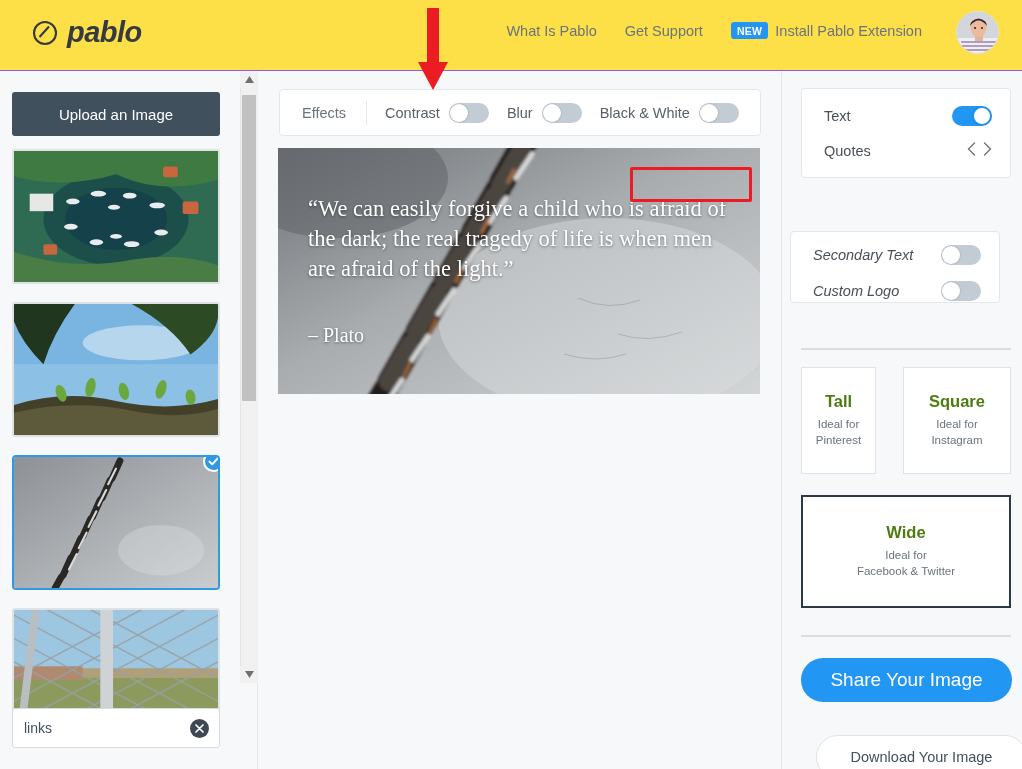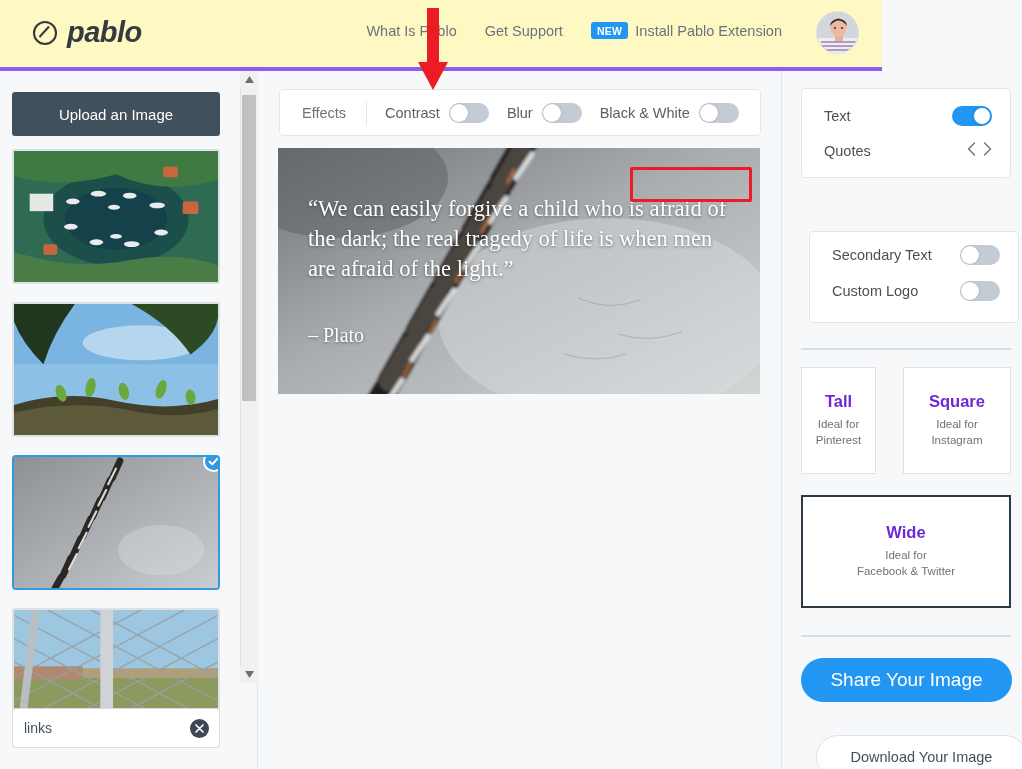--- a/index.html
+++ b/index.html
@@ -6,22 +6,22 @@
   html, body {
     width: 1022px; height: 769px;
     font-family: "Liberation Sans", sans-serif;
     background: #ffffff;
     overflow: hidden;
   }
   #app { position: relative; width: 1022px; height: 769px; background: #f7f8f9; }
 
   
   .header {
-    position: absolute; left: 0; top: 0; width: 882px; height: 71px;
-    background: #fef9c3; border-bottom: 4px solid #8b5cf6;
+    position: absolute; left: 0; top: 0; width: 1022px; height: 71px;
+    background: #fde047; border-bottom: 1px solid #8b5cf6;
     display: flex; align-items: center;
   }
   .logo { position: absolute; left: 32px; top: 16px; display: flex; align-items: center; gap: 9px; }
   .logo-icon { width: 26px; height: 26px; }
   .logo-text {
     font-size: 29px; font-weight: bold; font-style: italic;
     color: #343a40; letter-spacing: -0.5px;
   }
   .nav { position: absolute; right: 100px; top: 22px; display: flex; align-items: center; gap: 28px; }
   .nav a { color: #6b737c; font-size: 14.5px; text-decoration: none; white-space: nowrap; }
@@ -146,38 +146,38 @@
 
   
   .rightpanel {
     position: absolute; left: 782px; top: 71px; width: 240px; height: 698px;
     background: #f7f8f9;
   }
   .card {
     position: absolute; background: #fff; border: 1px solid #e3e7ea; border-radius: 4px;
   }
   .card-text { left: 19px; top: 17px; width: 210px; height: 90px; }
-  .card-extra { left: 27px; top: 160px; width: 210px; height: 92px; }
+  .card-extra { left: 8px; top: 160px; width: 210px; height: 72px; font-style: italic; }
   .row {
     position: absolute; left: 22px; width: 168px; height: 26px;
     display: flex; align-items: center; justify-content: space-between;
   }
   .row .lbl { font-size: 14.5px; color: #495057; }
   .chev { display: flex; gap: 7px; cursor: pointer; }
   .hdiv {
     position: absolute; left: 19px; width: 210px; height: 2px;
     background: #d6dde3;
   }
   .size-opt {
     position: absolute; background: #fff; border: 1px solid #dde3e8;
     display: flex; flex-direction: column; align-items: center; justify-content: center;
     cursor: pointer; text-align: center;
   }
   .size-opt.selected { border: 2px solid #2d3a45; }
-  .size-opt .t { font-size: 16.5px; font-weight: bold; color: #6d28d9; margin-bottom: 6px; }
+  .size-opt .t { font-size: 16.5px; font-weight: bold; color: #4d7c0f; margin-bottom: 6px; }
   .size-opt .s { font-size: 11.5px; color: #6b737c; line-height: 1.35; }
   .btn-share {
     position: absolute; left: 19px; top: 587px; width: 211px; height: 44px;
     background: #2196f3; color: #fff; border: none; border-radius: 22px;
     font-size: 19px; font-family: inherit; cursor: pointer;
   }
   .btn-download {
     position: absolute; left: 34px; top: 646px; width: 211px; height: 44px;
     background: #fff; color: #41505d; border: 1px solid #dde3e8; border-radius: 22px;
     font-size: 14.5px; font-family: inherit; cursor: pointer; margin-top: 18px;

